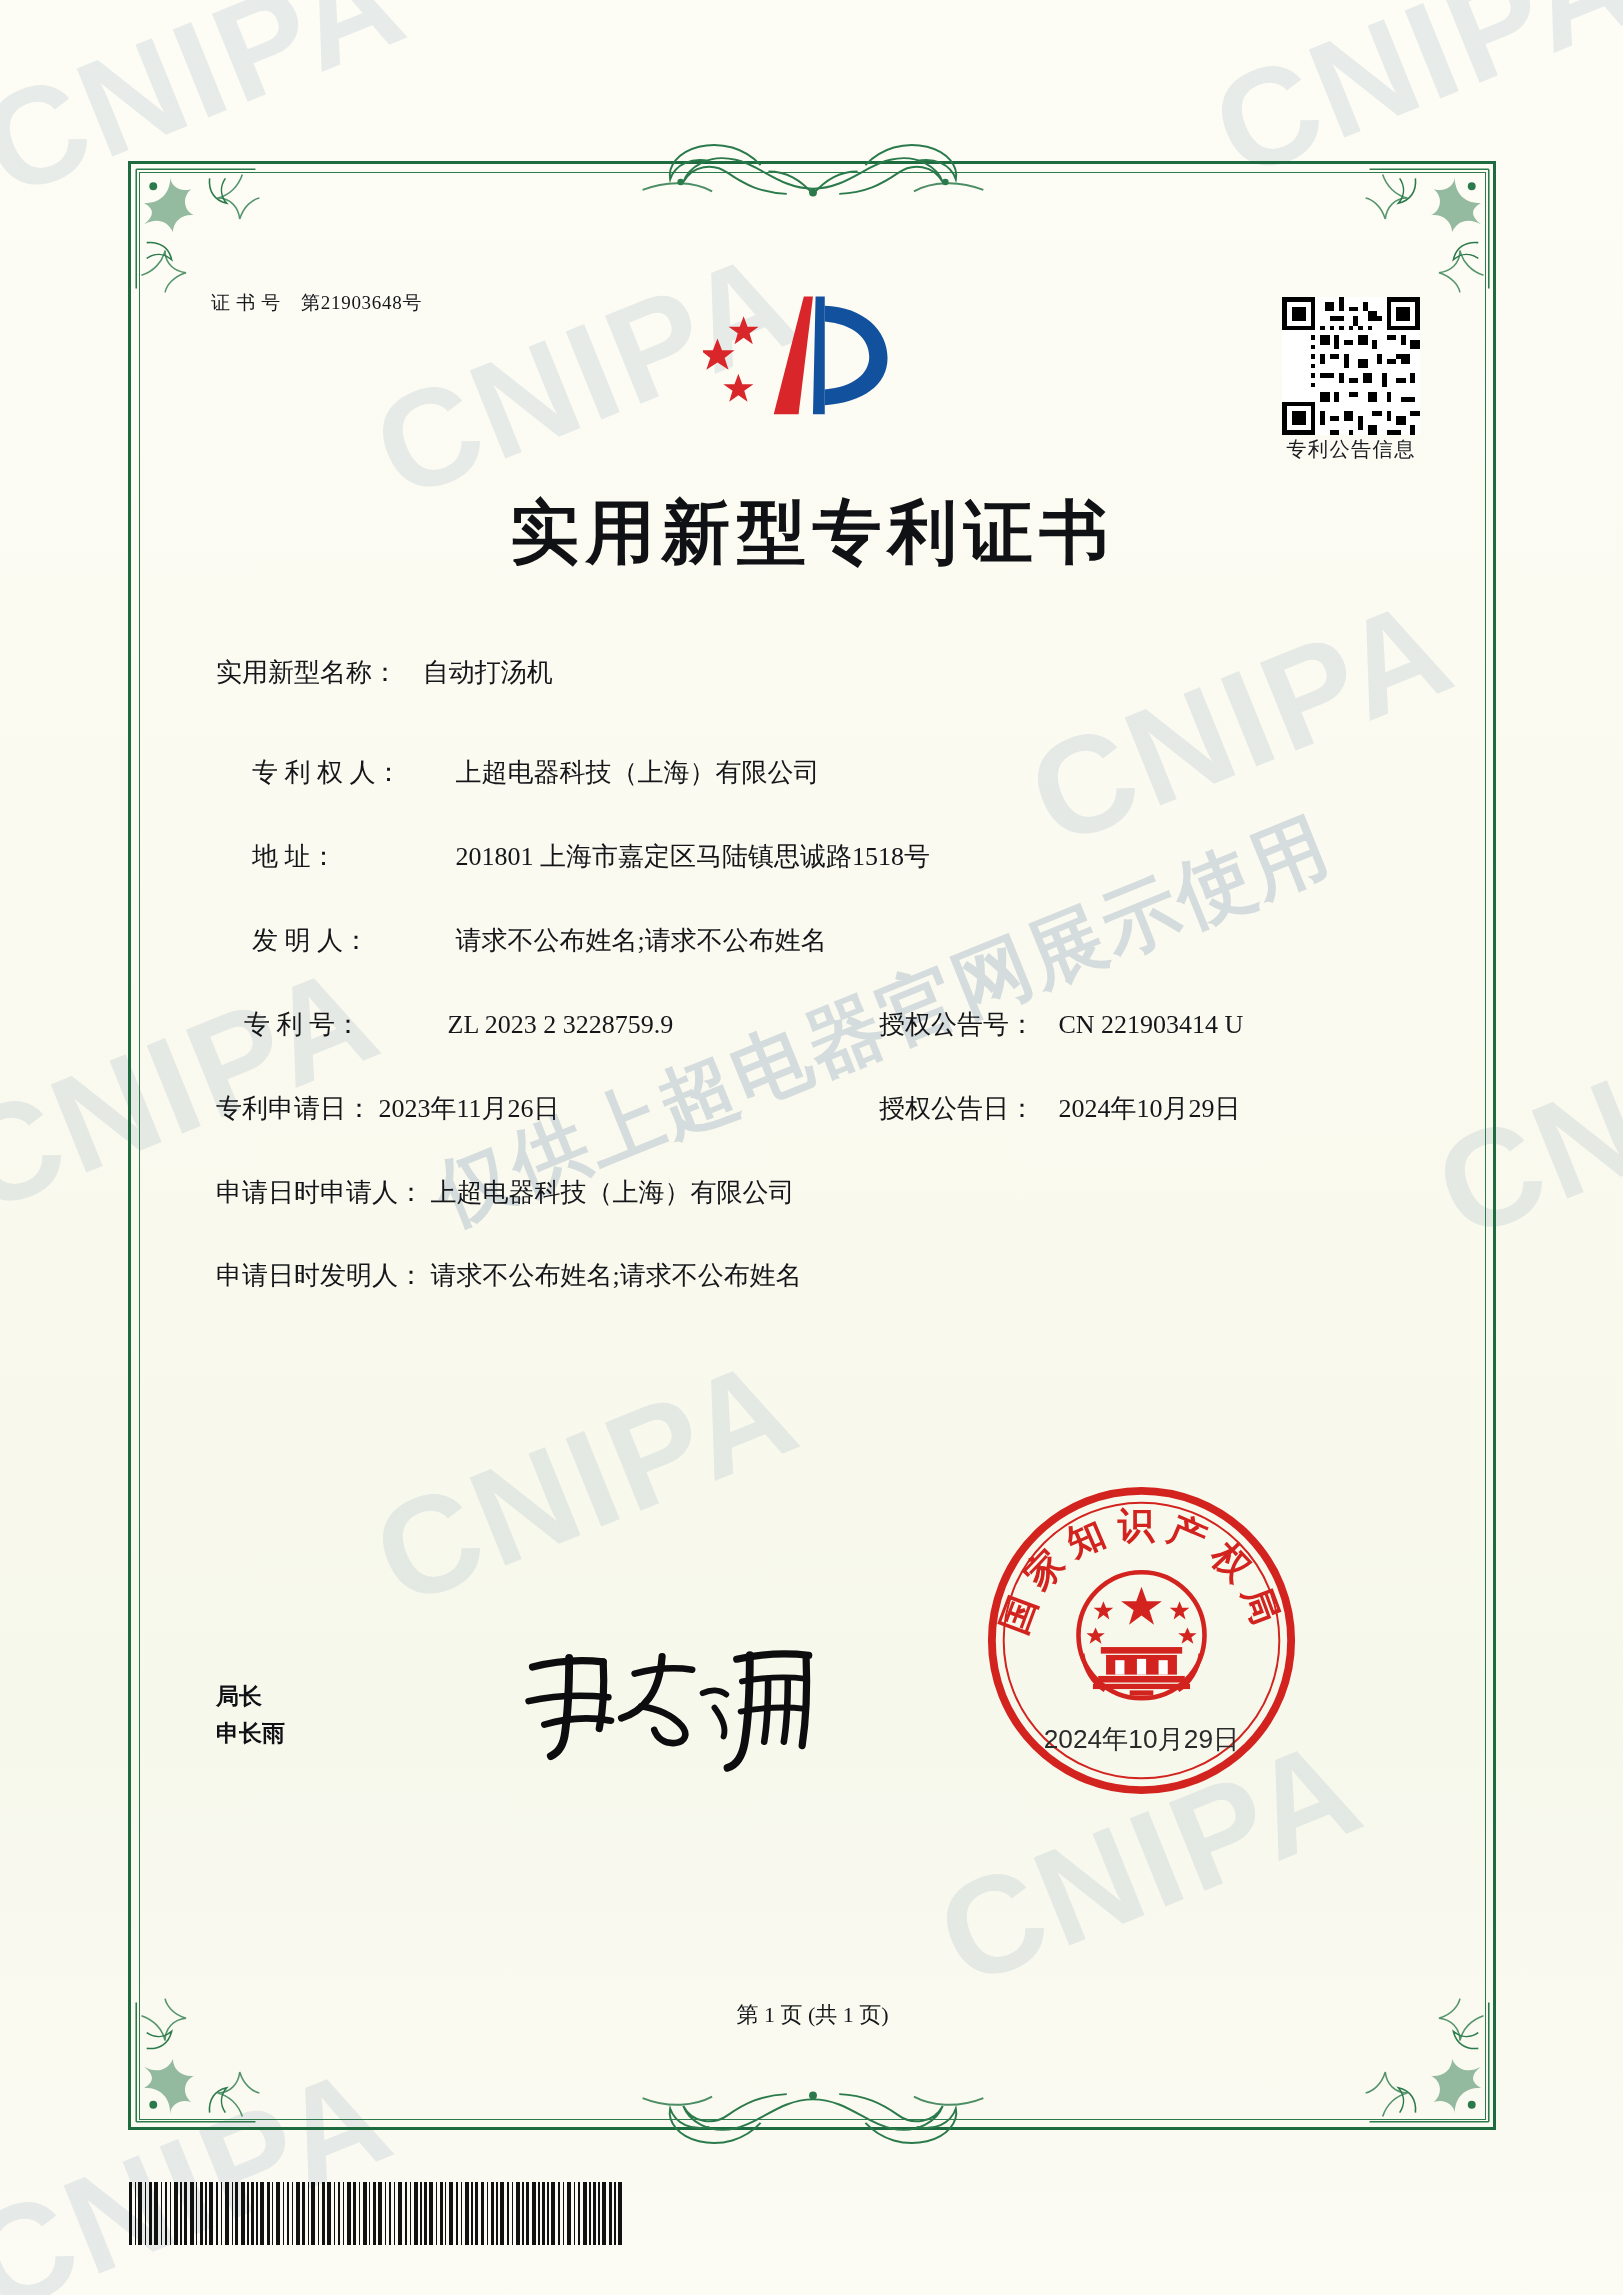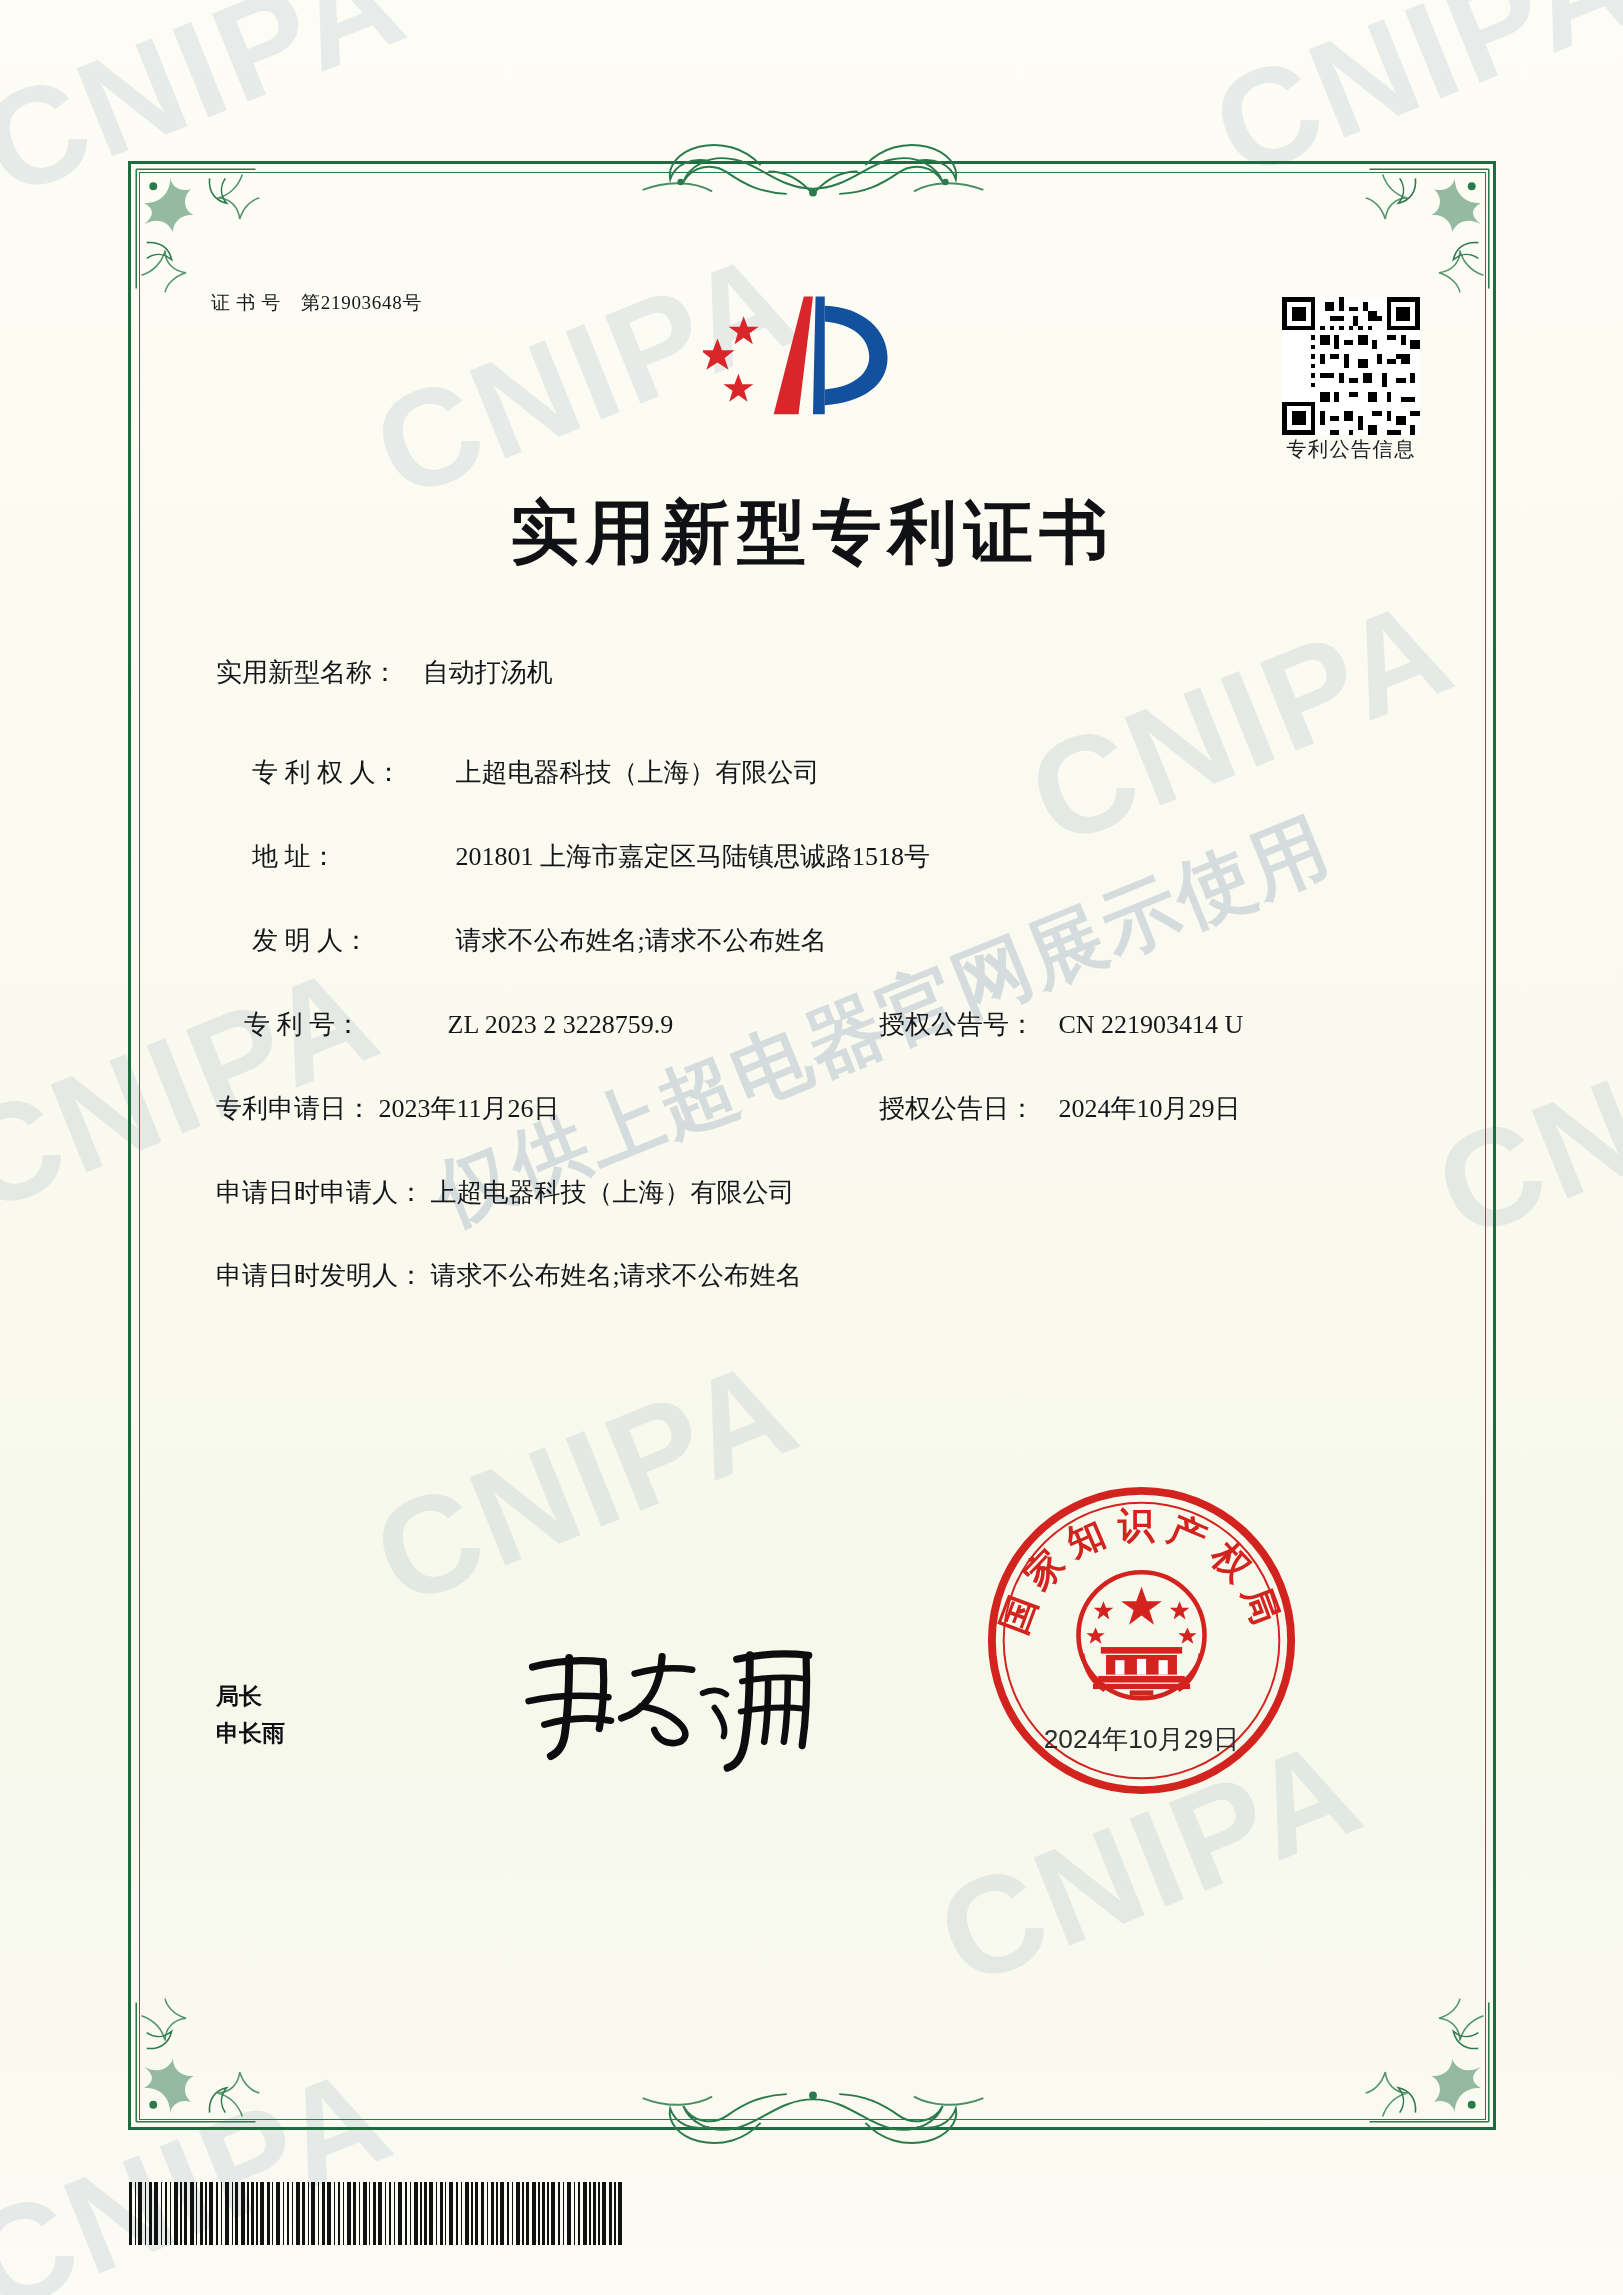--- a/index.html
+++ b/index.html
@@ -591,20 +591,21 @@
             <path d="M-90 28 C-86 54 -74 72 -56 84" stroke="#d2231f" stroke-width="6" fill="none"></path>
             <path d="M90 28 C86 54 74 72 56 84" stroke="#d2231f" stroke-width="6" fill="none"></path>
             <rect x="-18" y="84" width="36" height="8"></rect>
           </g>
         </g>
 
         <text x="240" y="404" text-anchor="middle" font-family="'Liberation Sans', sans-serif" font-size="40" fill="#2a2a2a">2024年10月29日</text>
       </svg>
     </div>
 
+    <div id="page-no">第 1 页 (共 1 页)</div>
 
   </div>
 
   <div id="barcode">
     <svg viewBox="0 0 760 96" shape-rendering="crispEdges">
       <rect width="760" height="96" fill="#ffffff" fill-opacity="0"></rect>
       <g fill="#111111">
         <rect x="2" y="0" width="4" height="96"></rect>
           <rect x="10" y="0" width="2" height="96"></rect>
         <rect x="16" y="0" width="6" height="96"></rect>

